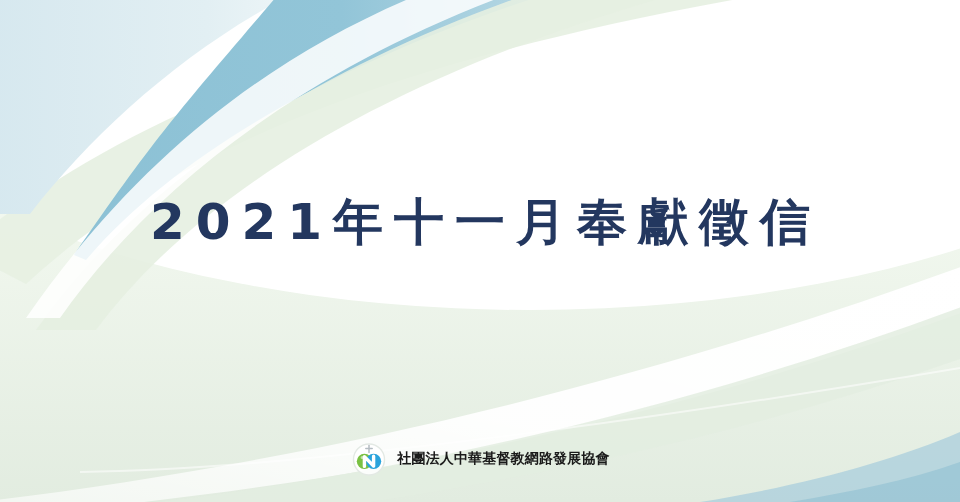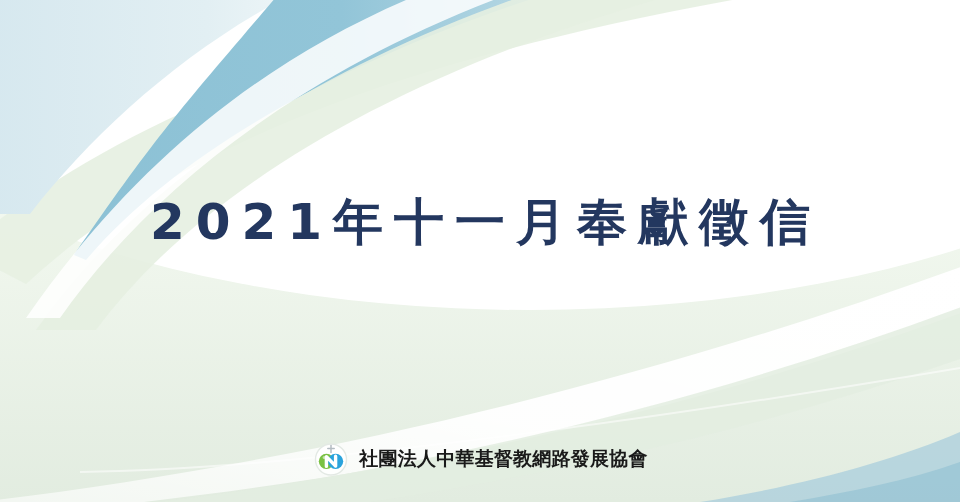--- a/index.html
+++ b/index.html
@@ -58,21 +58,21 @@
     gap: 9px;
     z-index: 5;
   }
   #footer-logo {
     width: 38px;
     height: 38px;
     flex: 0 0 38px;
   }
   #footer-logo svg { display: block; }
   #footer-org-name {
-    font-size: 19px;
+    font-size: 14px;
     font-weight: 700;
     letter-spacing: 0.012em;
     color: #1a1a1a;
     font-family: "DejaVu Sans", "Liberation Sans", sans-serif;
     white-space: nowrap;
   }
 </style>
 </head>
 <body>
 

